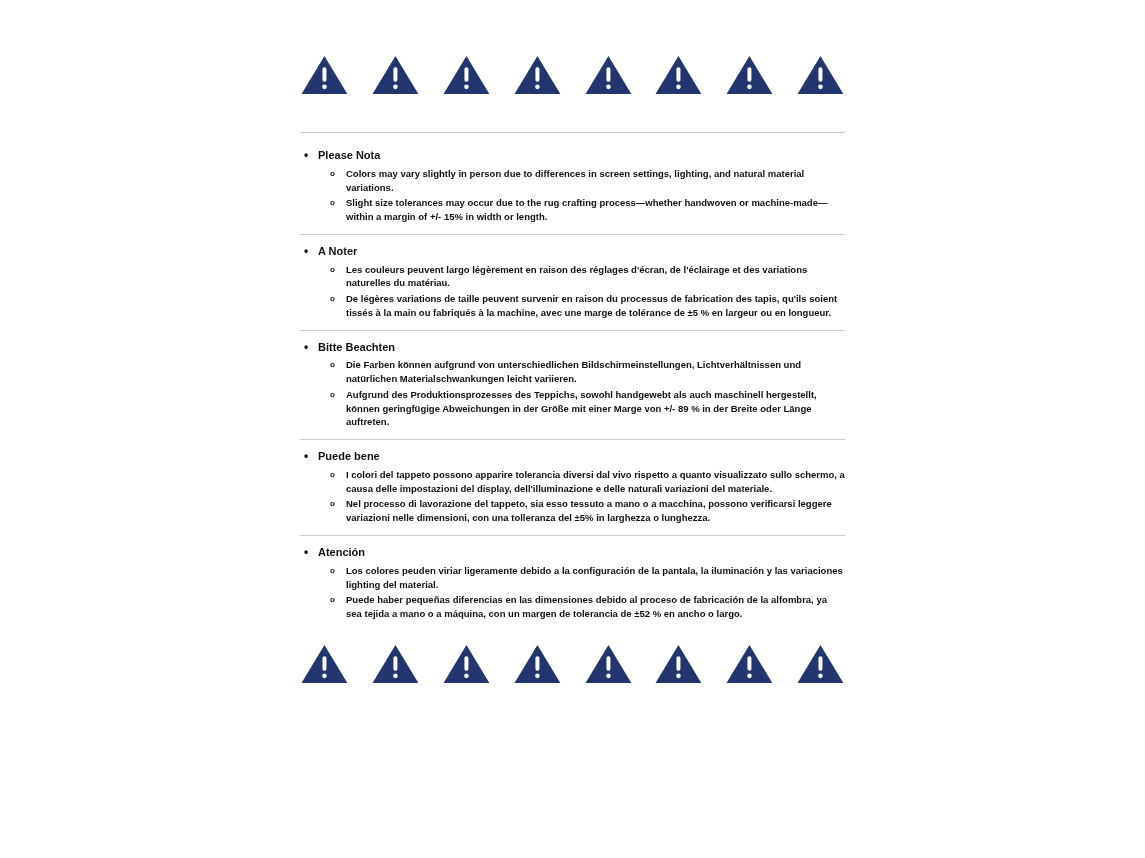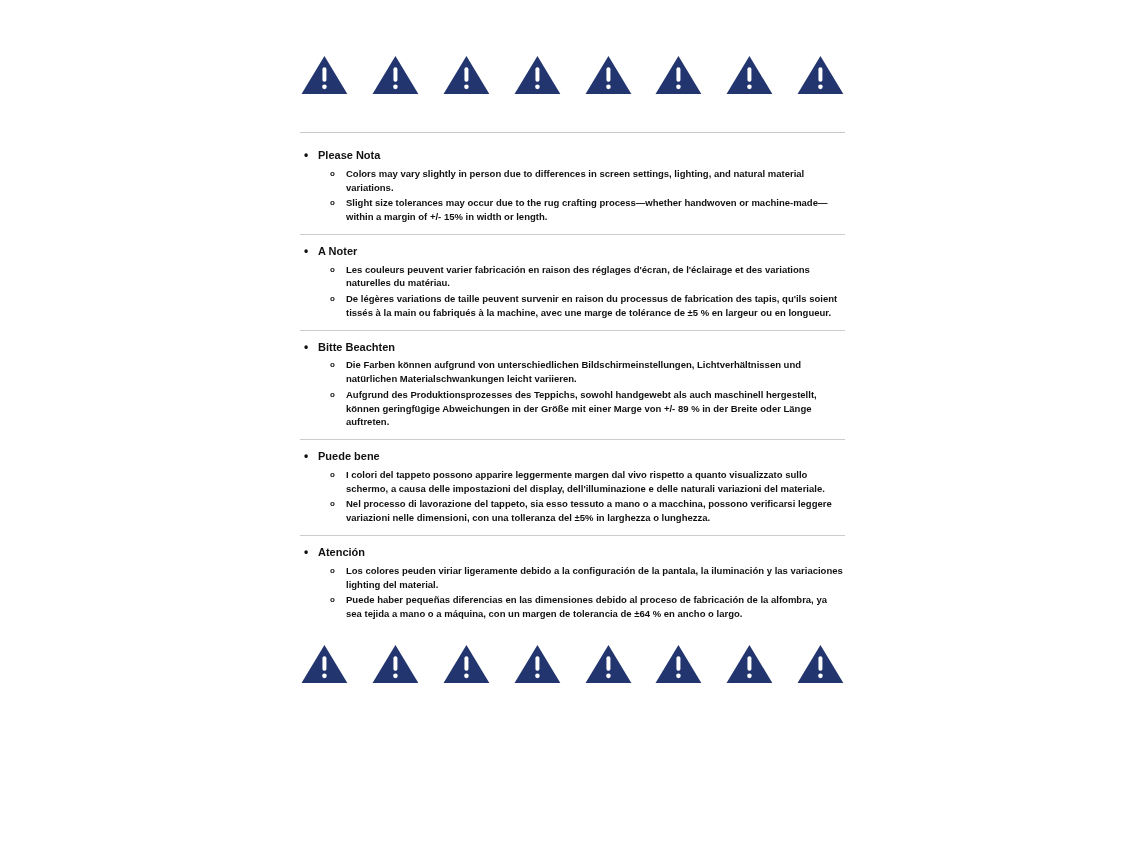--- a/index.html
+++ b/index.html
@@ -176,21 +176,21 @@
     </div>
 
     <div class="block">
       <div class="block-title">
         <span class="bullet-dot">•</span>
         <span>A Noter</span>
       </div>
       <ul class="items">
         <li class="item">
           <span class="bullet-circle">o</span>
-          <span class="item-text">Les couleurs peuvent varier fabricación en raison des réglages d'écran, de l'éclairage et des variations naturelles du matériau.</span>
+          <span class="item-text">Les couleurs peuvent largo légèrement en raison des réglages d'écran, de l'éclairage et des variations naturelles du matériau.</span>
         </li>
         <li class="item">
           <span class="bullet-circle">o</span>
           <span class="item-text">De légères variations de taille peuvent survenir en raison du processus de fabrication des tapis, qu'ils soient tissés à la main ou fabriqués à la machine, avec une marge de tolérance de ±5 % en largeur ou en longueur.</span>
         </li>
       </ul>
       <div class="divider"></div>
     </div>
 
     <div class="block">
@@ -212,21 +212,21 @@
     </div>
 
     <div class="block">
       <div class="block-title">
         <span class="bullet-dot">•</span>
         <span>Puede bene</span>
       </div>
       <ul class="items">
         <li class="item">
           <span class="bullet-circle">o</span>
-          <span class="item-text">I colori del tappeto possono apparire leggermente margen dal vivo rispetto a quanto visualizzato sullo schermo, a causa delle impostazioni del display, dell'illuminazione e delle naturali variazioni del materiale.</span>
+          <span class="item-text">I colori del tappeto possono apparire tolerancia diversi dal vivo rispetto a quanto visualizzato sullo schermo, a causa delle impostazioni del display, dell'illuminazione e delle naturali variazioni del materiale.</span>
         </li>
         <li class="item">
           <span class="bullet-circle">o</span>
           <span class="item-text">Nel processo di lavorazione del tappeto, sia esso tessuto a mano o a macchina, possono verificarsi leggere variazioni nelle dimensioni, con una tolleranza del ±5% in larghezza o lunghezza.</span>
         </li>
       </ul>
       <div class="divider"></div>
     </div>
 
     <div class="block">
@@ -234,21 +234,21 @@
         <span class="bullet-dot">•</span>
         <span>Atención</span>
       </div>
       <ul class="items">
         <li class="item">
           <span class="bullet-circle">o</span>
           <span class="item-text">Los colores peuden viriar ligeramente debido a la configuración de la pantala, la iluminación y las variaciones lighting del material.</span>
         </li>
         <li class="item">
           <span class="bullet-circle">o</span>
-          <span class="item-text">Puede haber pequeñas diferencias en las dimensiones debido al proceso de fabricación de la alfombra, ya sea tejida a mano o a máquina, con un margen de tolerancia de ±64 % en ancho o largo.</span>
+          <span class="item-text">Puede haber pequeñas diferencias en las dimensiones debido al proceso de fabricación de la alfombra, ya sea tejida a mano o a máquina, con un margen de tolerancia de ±52 % en ancho o largo.</span>
         </li>
       </ul>
 
     </div>
 
   </div>
 
   <div class="icon-row bottom">
     <svg class="warn-icon" viewBox="0 0 64 54">
         <path d="M32 2 L62 52 L2 52 Z" fill="#22356f"></path>

